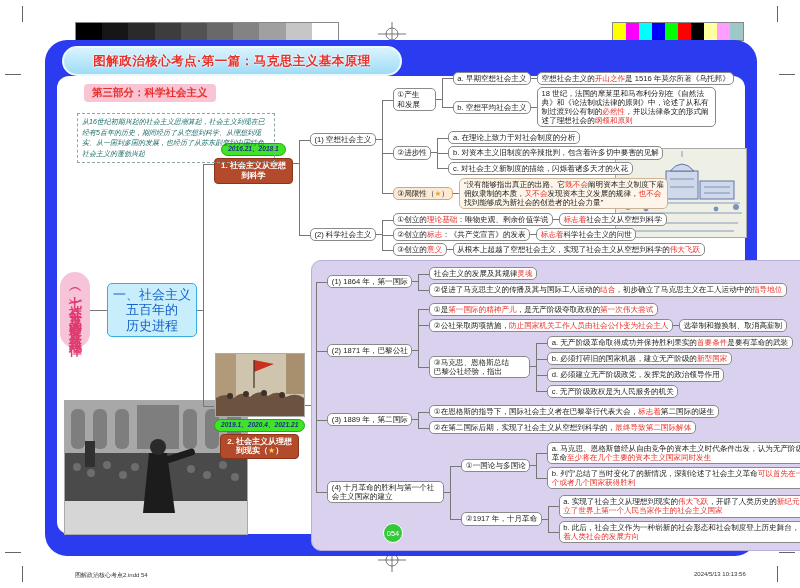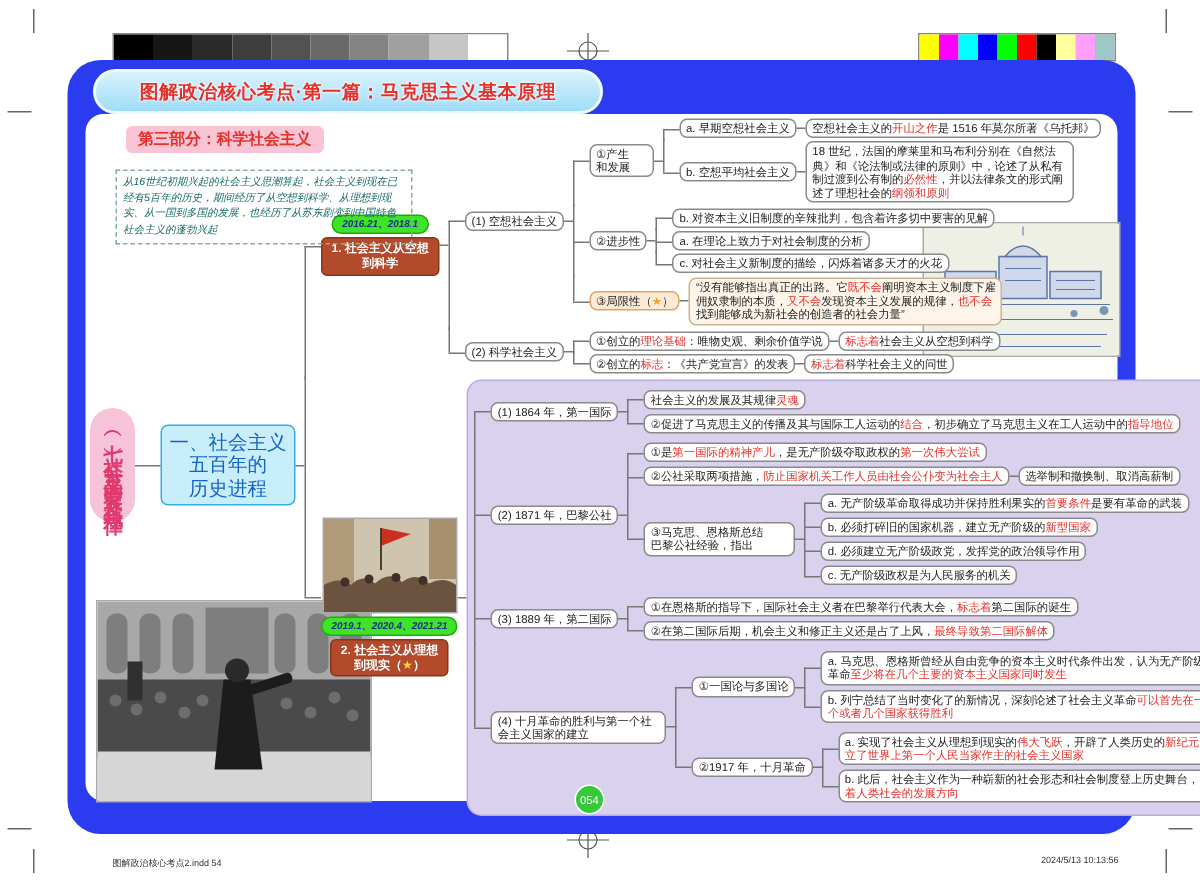--- a/index.html
+++ b/index.html
@@ -215,26 +215,26 @@
                         <i class="st"></i>
                         <div class="bx w170"><span>18 世纪，法国的摩莱里和马布利分别在《自然法典》和《论法制或法律的原则》中，论述了从私有制过渡到公有制的</span><span class="r">必然性</span><span>，并以法律条文的形式阐述了理想社会的</span><span class="r">纲领和原则</span></div>
                       </div>
                     </div>
                   </div>
                   <div class="kid">
                     <div class="bx nw">②进步性</div>
                     <i class="st"></i>
                     <div class="kids">
                       <div class="kid">
+                          <div class="bx nw">a. 在理论上致力于对社会制度的分析</div>
+                        </div>
+                      <div class="kid">
                           <div class="bx nw">b. 对资本主义旧制度的辛辣批判，包含着许多切中要害的见解</div>
                         </div>
                       <div class="kid">
-                          <div class="bx nw">a. 在理论上致力于对社会制度的分析</div>
-                        </div>
-                      <div class="kid">
                           <div class="bx nw">c. 对社会主义新制度的描绘，闪烁着诸多天才的火花</div>
                         </div>
                     </div>
                   </div>
                   <div class="kid">
                     <div class="bx nw cream"><span>③局限性（</span><span class="g">★</span><span>）</span></div>
                     <i class="st"></i>
                     <div class="bx w200 cream2"><span>“没有能够指出真正的出路。它</span><span class="r">既不会</span><span>阐明资本主义制度下雇佣奴隶制的本质，</span><span class="r">又不会</span><span>发现资本主义发展的规律，</span><span class="r">也不会</span><span>找到能够成为新社会的创造者的社会力量”</span></div>
                   </div>
                 </div>
@@ -245,20 +245,25 @@
                 <div class="kids">
                   <div class="kid">
                     <div class="bx nw"><span>①创立的</span><span class="r">理论基础</span><span>：唯物史观、剩余价值学说</span></div>
                     <i class="st"></i>
                     <div class="bx nw"><span class="r">标志着</span><span>社会主义从空想到科学</span></div>
                   </div>
                   <div class="kid">
                     <div class="bx nw"><span>②创立的</span><span class="r">标志</span><span>：《共产党宣言》的发表</span></div>
                     <i class="st"></i>
                     <div class="bx nw"><span class="r">标志着</span><span>科学社会主义的问世</span></div>
+                  </div>
+                  <div class="kid">
+                    <div class="bx nw"><span>③创立的</span><span class="r">意义</span></div>
+                    <i class="st"></i>
+                    <div class="bx nw"><span>从根本上超越了空想社会主义，实现了社会主义从空想到科学的</span><span class="r">伟大飞跃</span></div>
                   </div>
                 </div>
               </div>
             </div>
           </div>
 
           <div class="kid">
             <div class="col">
               <svg class="img" width="88" height="62" viewBox="0 0 88 62">
                 <rect width="88" height="62" fill="#cfc5ae"></rect>
@@ -324,21 +329,21 @@
                 </div>
               </div>
               <div class="kid">
                 <div class="bx nw">(3) 1889 年，第二国际</div>
                 <i class="st"></i>
                 <div class="kids">
                   <div class="kid">
                       <div class="bx mx350"><span>①在恩格斯的指导下，国际社会主义者在巴黎举行代表大会，</span><span class="r">标志着</span><span>第二国际的诞生</span></div>
                     </div>
                   <div class="kid">
-                      <div class="bx mx350"><span>②在第二国际后期，机会主义和修正主义还是占了上风，</span><span class="r">最终导致第二国际解体</span></div>
+                      <div class="bx mx350"><span>②在第二国际后期，实现了社会主义从空想到科学的，</span><span class="r">最终导致第二国际解体</span></div>
                     </div>
                 </div>
               </div>
               <div class="kid">
                 <div class="bx w108">(4) 十月革命的胜利与第一个社会主义国家的建立</div>
                 <i class="st"></i>
                 <div class="kids">
                   <div class="kid">
                     <div class="bx nw">①一国论与多国论</div>
                     <i class="st"></i>

